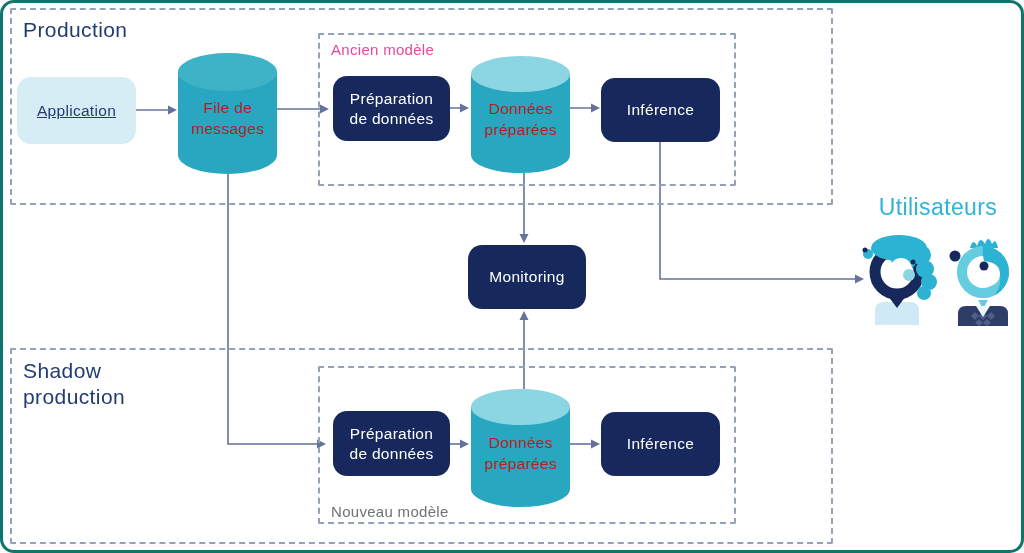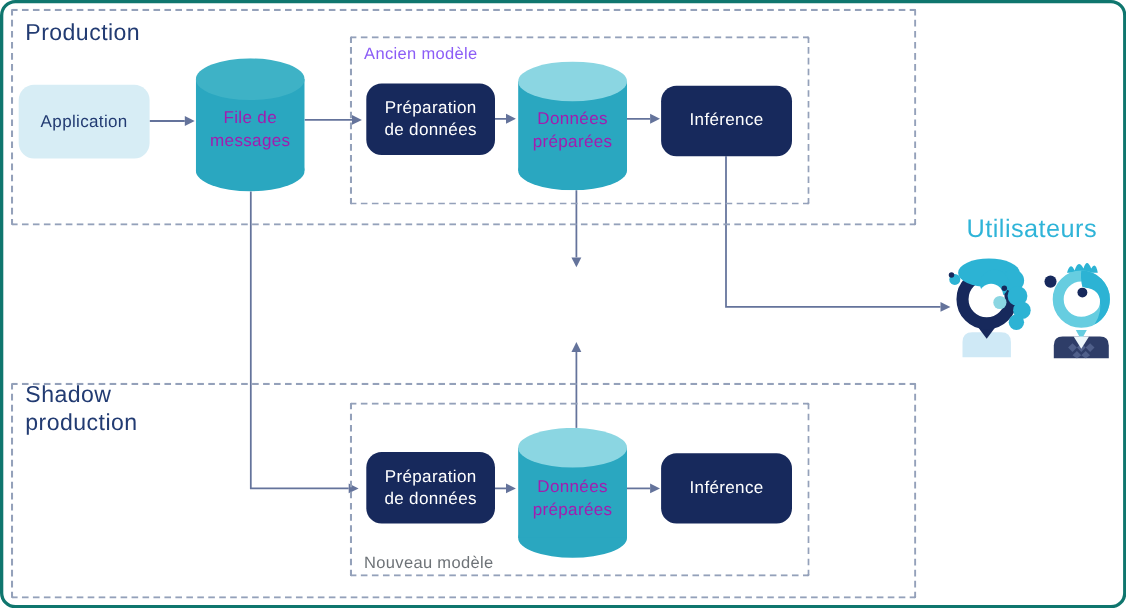--- a/index.html
+++ b/index.html
@@ -11,36 +11,36 @@
   }
   .dashed-box{
     position:absolute;border:2px dashed var(--c-dashed);border-radius:2px;
     box-sizing:border-box;background:transparent;
   }
   .section-title{
     position:absolute;color:var(--c-title_navy);font-size:21px;
     letter-spacing:.4px;line-height:26px;font-weight:500;
   }
   .sub-label{position:absolute;font-size:15px;letter-spacing:.3px;}
-  .sub-label.old{color:#8b5cf6;}
+  .sub-label.old{color:#ec4899;}
   .sub-label.new{color:var(--c-gray_label);margin-top:11px;}
   .node{
     position:absolute;display:flex;align-items:center;justify-content:center;
     text-align:center;border-radius:14px;font-size:15.5px;line-height:1.25;
     letter-spacing:.3px;box-sizing:border-box;
   }
   .node.navy{background:var(--c-navy);color:#ffffff;}
-  .node.light{background:var(--c-light_blue);color:var(--c-title_navy);}
+  .node.light{background:var(--c-light_blue);color:var(--c-title_navy);text-decoration:underline;}
   .node span{display:block;}
   .cyl{position:absolute;}
   .cyl svg{position:absolute;left:0;top:0;}
   .cyl .cyl-label{
     position:absolute;left:0;right:0;top:24px;bottom:14px;
     display:flex;flex-direction:column;align-items:center;justify-content:center;
-    color:#a21caf;font-size:15.5px;line-height:1.3;letter-spacing:.3px;text-align:left;
+    color:#b91c1c;font-size:15.5px;line-height:1.3;letter-spacing:.3px;text-align:left;
   }
   #wires{position:absolute;left:0;top:0;z-index:1;}
   .wire{stroke:var(--c-line);stroke-width:1.6;fill:none;}
   .ah{fill:var(--c-line);stroke:none;}
   .layer{position:absolute;left:0;top:0;z-index:2;}
   .users-title{
     position:absolute;color:var(--c-cyan);font-size:23px;letter-spacing:.4px;
     font-weight:500;text-align:center;
   }
   .avatar{position:absolute;}
@@ -85,21 +85,21 @@
 
   <div class="layer" style="width:1024px;height:553px;">
 
     <div class="dashed-box" style="left:7px;top:5px;width:823px;height:197px;"></div>
     <div class="section-title" style="left:20px;top:14px;">Production</div>
 
     <div class="dashed-box" style="left:315px;top:30px;width:418px;height:153px;"></div>
     <div class="sub-label old" style="left:328px;top:38px;">Ancien modèle</div>
 
     <div class="dashed-box" style="left:7px;top:345px;width:823px;height:196px;"></div>
-    <div class="section-title" style="left:20px;top:343px;">
+    <div class="section-title" style="left:20px;top:355px;">
       <span style="display:block;">Shadow</span>
       <span style="display:block;">production</span>
     </div>
 
     <div class="dashed-box" style="left:315px;top:363px;width:418px;height:158px;"></div>
     <div class="sub-label new" style="left:328px;top:489px;">Nouveau modèle</div>
 
     <div class="node light" style="left:14px;top:74px;width:119px;height:67px;">
       <span>Application</span>
     </div>
@@ -132,20 +132,23 @@
       <div class="cyl-label">
         <span>Données</span>
         <span>préparées</span>
       </div>
     </div>
 
     <div class="node navy" style="left:598px;top:75px;width:119px;height:64px;">
       <span>Inférence</span>
     </div>
 
+    <div class="node navy" style="left:465px;top:242px;width:118px;height:64px;">
+      <span>Monitoring</span>
+    </div>
 
     <div class="node navy" style="left:330px;top:408px;width:117px;height:65px;">
       <div>
         <span>Préparation</span>
         <span>de données</span>
       </div>
     </div>
 
     <div class="cyl" style="left:468px;top:386px;width:99px;height:119px;">
       <svg width="99" height="119" viewBox="0 0 99 119">

